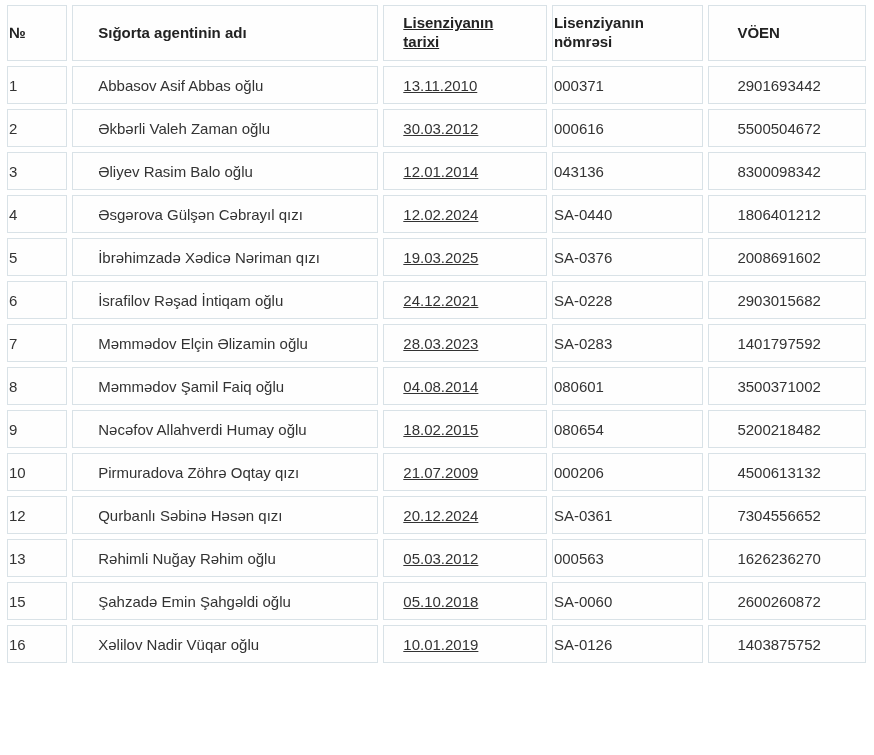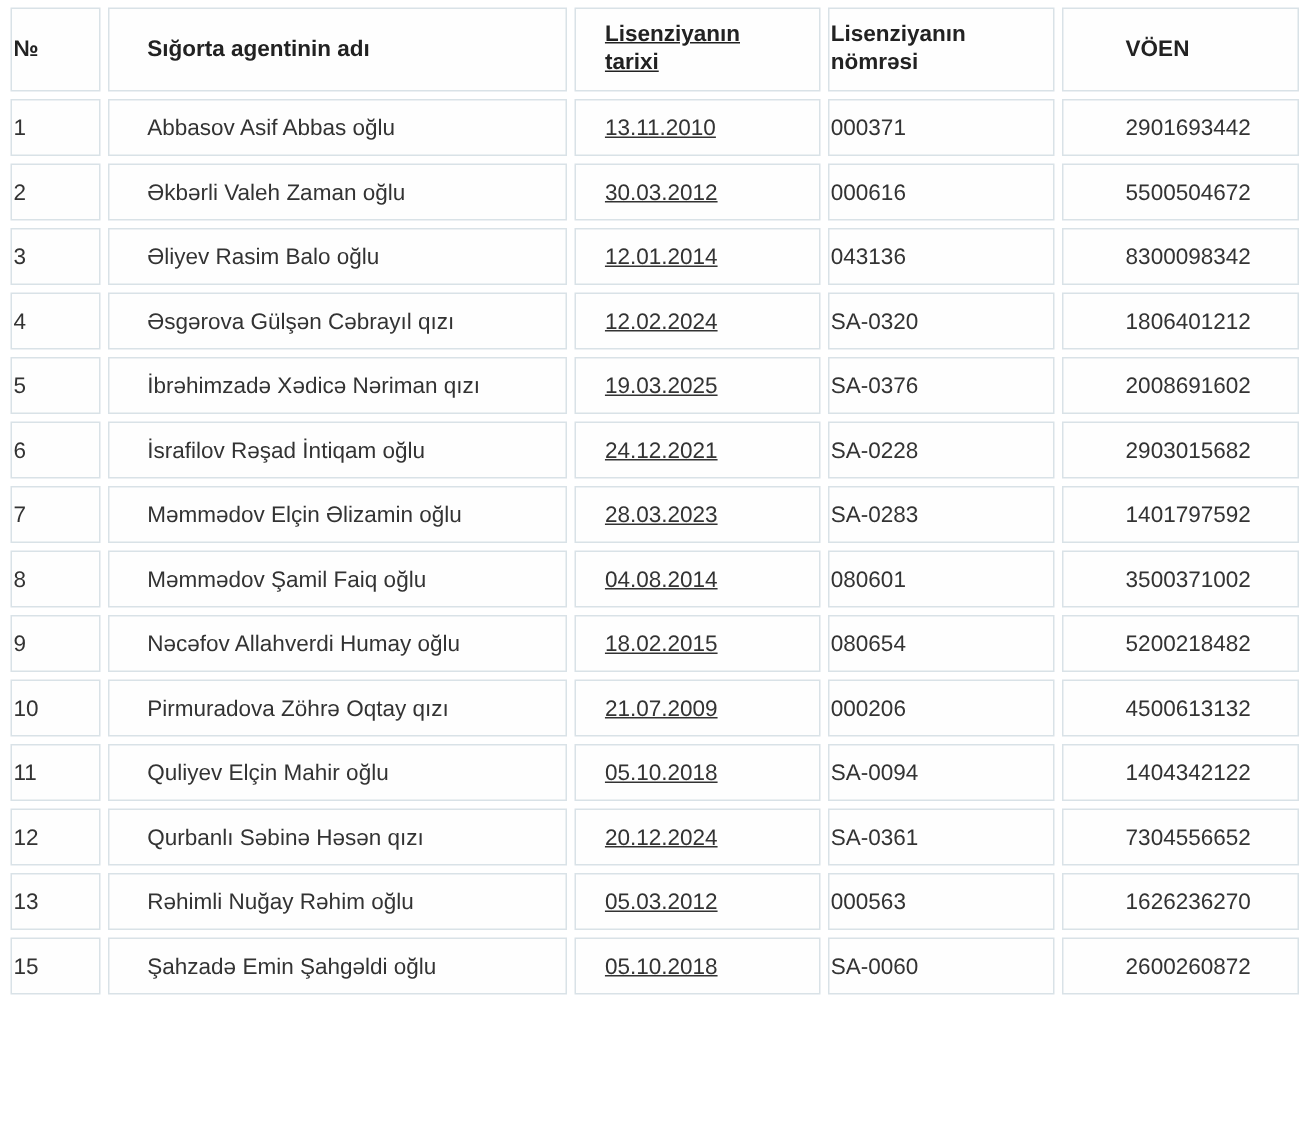--- a/index.html
+++ b/index.html
@@ -44,21 +44,21 @@
     font-size: 15px;
     font-weight: normal;
     color: #333333;
     text-align: left;
   }
   .col-no    { text-align: center; }
   th.col-no  { text-align: center; }
   .col-name  { padding-left: 25px; }
   .col-date  { padding-left: 19px; padding-right: 16px; text-decoration: underline; }
   .col-number{ padding-right: 8px; }
-  .col-voen  { padding-left: 41px; margin-top: 36px; }
+  .col-voen  { padding-left: 28px; margin-top: 36px; }
 </style>
 </head>
 <body>
 
 <div class="page">
   <table class="agents">
     <colgroup>
       <col style="width:60px">
       <col style="width:305px">
       <col style="width:163px">
@@ -93,21 +93,21 @@
           <td class="col-no">3</td>
           <td class="col-name">Əliyev Rasim Balo oğlu</td>
           <td class="col-date">12.01.2014</td>
           <td class="col-number">043136</td>
           <td class="col-voen">8300098342</td>
         </tr>
         <tr>
           <td class="col-no">4</td>
           <td class="col-name">Əsgərova Gülşən Cəbrayıl qızı</td>
           <td class="col-date">12.02.2024</td>
-          <td class="col-number">SA-0320</td>
+          <td class="col-number">SA-0440</td>
           <td class="col-voen">1806401212</td>
         </tr>
         <tr>
           <td class="col-no">5</td>
           <td class="col-name">İbrəhimzadə Xədicə Nəriman qızı</td>
           <td class="col-date">19.03.2025</td>
           <td class="col-number">SA-0376</td>
           <td class="col-voen">2008691602</td>
         </tr>
         <tr>
@@ -139,42 +139,42 @@
           <td class="col-voen">5200218482</td>
         </tr>
         <tr>
           <td class="col-no">10</td>
           <td class="col-name">Pirmuradova Zöhrə Oqtay qızı</td>
           <td class="col-date">21.07.2009</td>
           <td class="col-number">000206</td>
           <td class="col-voen">4500613132</td>
         </tr>
         <tr>
-          <td class="col-no">11</td>
-          <td class="col-name">Quliyev Elçin Mahir oğlu</td>
-          <td class="col-date">05.10.2018</td>
-          <td class="col-number">SA-0094</td>
-          <td class="col-voen">1404342122</td>
-        </tr>
-        <tr>
           <td class="col-no">12</td>
           <td class="col-name">Qurbanlı Səbinə Həsən qızı</td>
           <td class="col-date">20.12.2024</td>
           <td class="col-number">SA-0361</td>
           <td class="col-voen">7304556652</td>
         </tr>
         <tr>
           <td class="col-no">13</td>
           <td class="col-name">Rəhimli Nuğay Rəhim oğlu</td>
           <td class="col-date">05.03.2012</td>
           <td class="col-number">000563</td>
           <td class="col-voen">1626236270</td>
         </tr>
         <tr>
           <td class="col-no">15</td>
           <td class="col-name">Şahzadə Emin Şahgəldi oğlu</td>
           <td class="col-date">05.10.2018</td>
           <td class="col-number">SA-0060</td>
           <td class="col-voen">2600260872</td>
         </tr>
+        <tr>
+          <td class="col-no">16</td>
+          <td class="col-name">Xəlilov Nadir Vüqar oğlu</td>
+          <td class="col-date">10.01.2019</td>
+          <td class="col-number">SA-0126</td>
+          <td class="col-voen">1403875752</td>
+        </tr>
       </tbody>
   </table>
 </div>
 
 </body></html>

